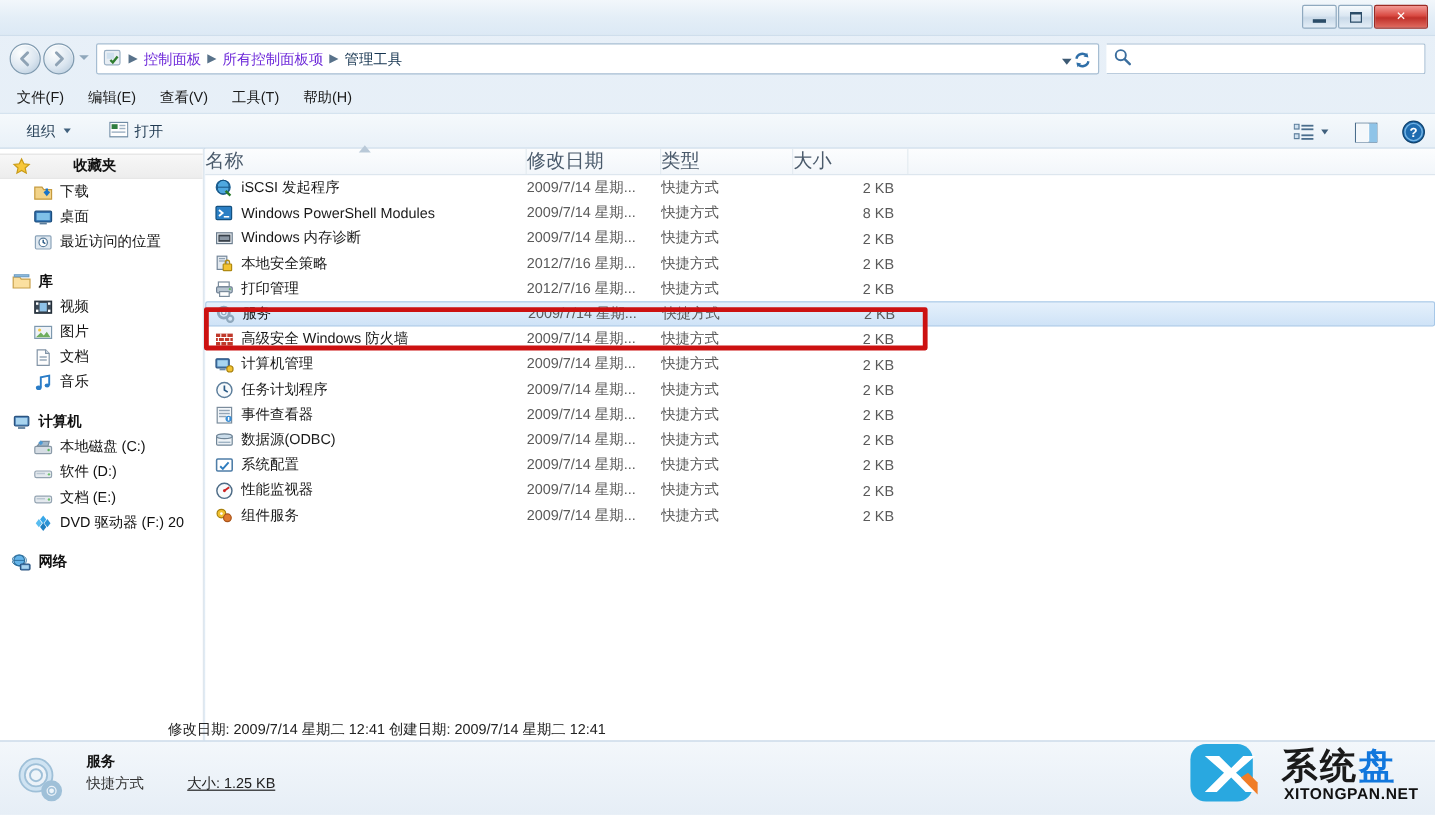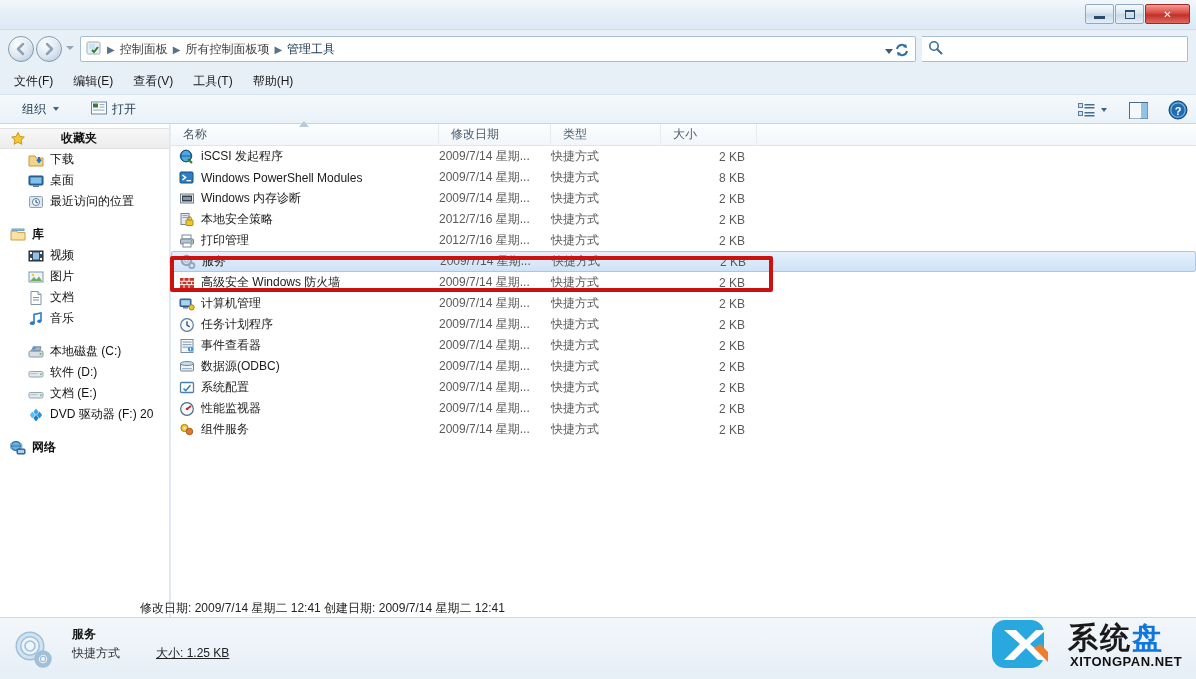--- a/index.html
+++ b/index.html
@@ -56,21 +56,21 @@
     position: absolute; left: 66px; top: 16px;
     width: 0; height: 0; border-left: 4px solid transparent; border-right: 4px solid transparent;
     border-top: 4px solid #8fa7bb;
   }
   .crumbbox {
     position: absolute; left: 80px; top: 6px; width: 836px; height: 26px;
     background: #ffffff; border: 1px solid #a6bdd2; border-radius: 2px;
     display: flex; align-items: center; padding-left: 4px;
   }
   .crumb-icon { width: 16px; height: 16px; margin: 0 3px 0 1px; position: relative; }
-  .crumb { color: #404040; font-size: 12px; padding: 2px 3px; white-space: nowrap; }
+  .crumb { color: #6d28d9; font-size: 12px; padding: 2px 3px; white-space: nowrap; }
   .crumb.last { color: #14334f; }
   .crumb-sep { color: #58728a; font-size: 10px; padding: 0 2px; }
   .crumb-caret {
     position: absolute; right: 22px; top: 12px;
     width: 0; height: 0; border-left: 4px solid transparent; border-right: 4px solid transparent;
     border-top: 5px solid #3d5a74;
   }
   .crumb-refresh { position: absolute; right: 4px; top: 5px; width: 17px; height: 16px; }
   .searchbox {
     position: absolute; left: 922px; top: 6px; width: 266px; height: 26px;
@@ -120,21 +120,21 @@
     position: absolute; left: 171px; top: 124px; width: 1025px; height: 493px;
     background: #ffffff;
   }
   .colhead {
     position: relative; height: 22px;
     background: linear-gradient(180deg,#fcfdfe 0%,#f2f6fa 100%);
     border-bottom: 1px solid #dde6ee;
   }
   .colhead .ch {
     position: absolute; top: 0; height: 21px; line-height: 21px;
-    font-size: 12px; color: #4a5a6b; padding-left: 12px;
+    font-size: 16px; color: #4a5a6b; padding-left: 0;
     border-right: 1px solid #e4ebf1;
   }
   .sortarrow {
     position: absolute; left: 128px; top: -3px; width: 0; height: 0;
     border-left: 5px solid transparent; border-right: 5px solid transparent;
     border-bottom: 6px solid #b9c9d8;
   }
   .rows { position: relative; }
   .row {
     position: relative; height: 21px; display: flex; align-items: center; font-size: 12px; color: #1a1a1a;
@@ -384,20 +384,30 @@
             <path d="M6 12 V3.5 l7 -1.5 V10" stroke="#2a7cc7" stroke-width="1.6" fill="none"></path>
             <ellipse cx="4.3" cy="12.2" rx="2.4" ry="1.9" fill="#2a7cc7"></ellipse>
             <ellipse cx="11.3" cy="10.2" rx="2.1" ry="1.7" fill="#2a7cc7"></ellipse>
           </svg>
       </span>
       <span>音乐</span>
     </div>
 
     <div class="sb-gap"></div>
 
+    <div class="sb-row head">
+      <span class="sb-ico">
+        <svg width="16" height="16" viewBox="0 0 16 16">
+            <rect x="2" y="3" width="12" height="8" rx="1" fill="#4a7fb5" stroke="#2b5480"></rect>
+            <rect x="3.2" y="4.2" width="9.6" height="5.6" fill="#a8d4ef"></rect>
+            <rect x="5" y="11.5" width="6" height="2" fill="#6f8ca6"></rect>
+          </svg>
+      </span>
+      <span>计算机</span>
+    </div>
     <div class="sb-row child">
       <span class="sb-ico">
         <svg width="16" height="16" viewBox="0 0 16 16">
             <rect x="1" y="7" width="14" height="6" rx="1.2" fill="#d6dde4" stroke="#8a9aa8"></rect>
             <path d="M3 6.8 l3 -4 h7 l-1 4z" fill="#9fb6c8" stroke="#7c8d9c"></path>
             <circle cx="12.5" cy="10" r="1" fill="#5eb85e"></circle>
             <path d="M4 4 l2 -2 2 2 -2 2z" fill="#4a9ad6"></path>
           </svg>
       </span>
       <span>本地磁盘 (C:)</span>

